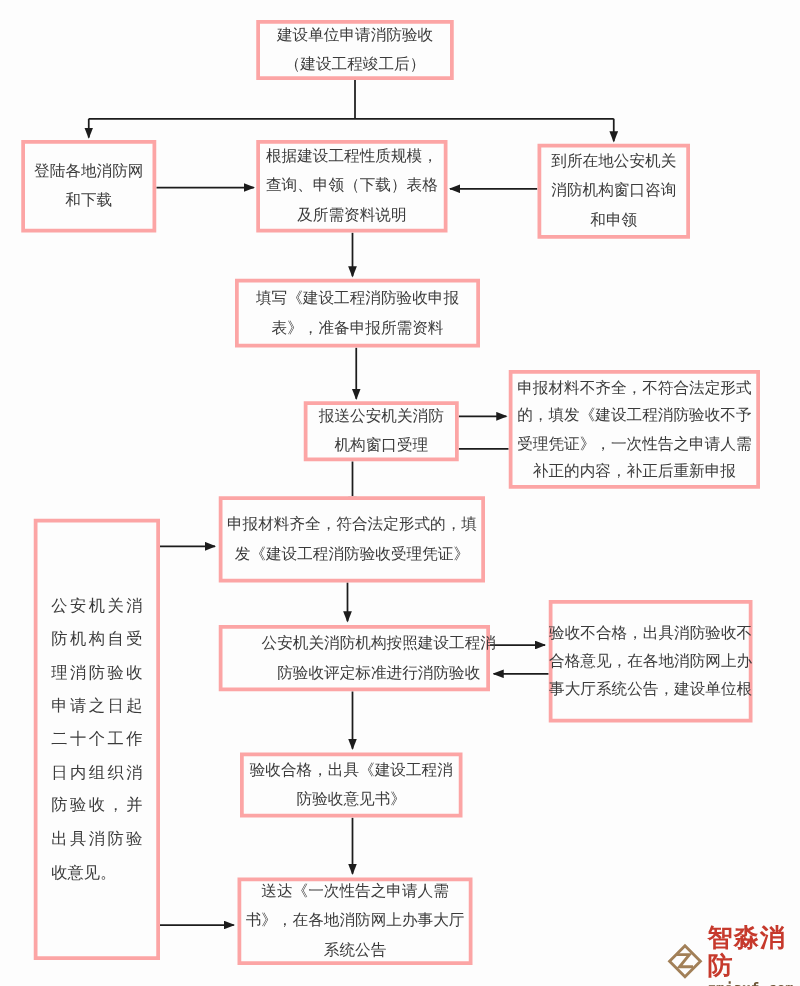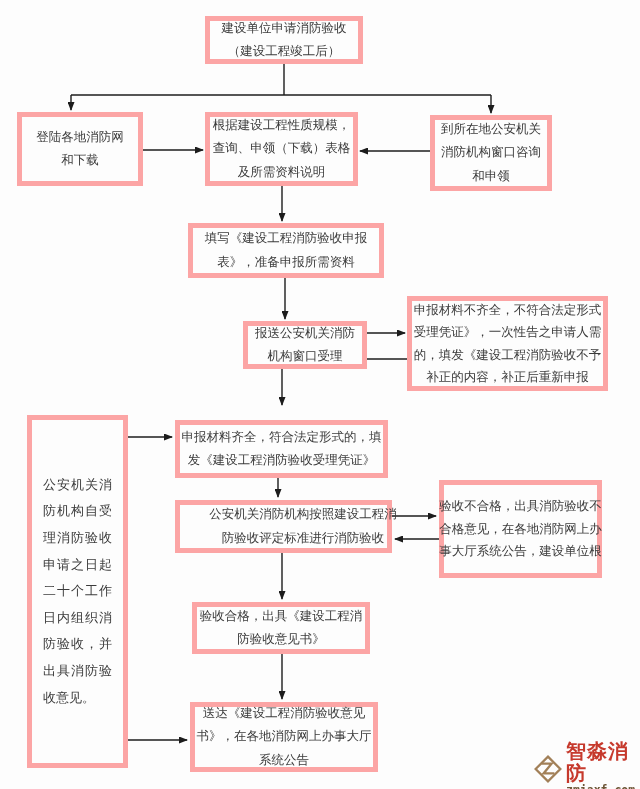--- a/index.html
+++ b/index.html
@@ -6,33 +6,33 @@
   html,body { margin:0; padding:0; background:#ffffff; }
   .canvas {
     position:relative; width:640px; height:789px; margin:0;
     background:#fdfdfd; overflow:hidden;
     font-family:"Liberation Sans","DejaVu Sans",sans-serif;
     color:#3b3b3b;
   }
   .edges { position:absolute; left:0; top:0; width:640px; height:789px; pointer-events:none; }
   .node {
     position:absolute; box-sizing:border-box;
-    border:5px solid #fca5a5; background:#fdfdfd;
+    border:3px solid #fca5a5; background:#fdfdfd;
     display:flex; flex-direction:column; justify-content:center; align-items:center;
     font-size:12.5px; line-height:1.85; text-align:center;
   }
   .ln { white-space:nowrap; }
   #n-apply      { left:205px; top:16px;  width:158px; height:48px; }
-  #n-online     { left:17px;  top:112px; width:126px; height:74px; }
+  #n-online     { left:17px;  top:112px; width:108px; height:74px; }
   #n-forms      { left:205px; top:112px; width:153px; height:74px; }
   #n-counter    { left:430px; top:115px; width:122px; height:76px; }
   #n-fill       { left:188px; top:223px; width:196px; height:55px; }
   #n-submit     { left:218px; top:321px; width:124px; height:48px;margin-left:25px; }
   #n-incomplete { left:407px; top:296px; width:201px; height:95px; line-height:1.8; }
-  #n-accepted   { left:175px; top:420px; width:213px; height:58px; }
+  #n-accepted   { left:175px; top:397px; width:213px; height:69px; }
   #n-timeline   { left:27px;  top:415px; width:101px; height:353px; padding:0 11px; }
   #n-assess     { left:175px; top:500px; width:217px; height:53px;padding-left:39px; }
   #n-fail       { left:439px; top:480px; width:163px; height:98px; line-height:1.8; }
   #n-pass       { left:192px; top:602px; width:178px; height:52px; }
   #n-deliver    { left:190px; top:702px; width:188px; height:70px; }
   .just {
     text-align:justify; text-align-last:left;
     line-height:2.05; font-size:13px; width:100%;
   }
   .watermark {
@@ -104,22 +104,22 @@
     <div class="ln">表》，准备申报所需资料</div>
   </div>
 
   <div class="node" id="n-submit">
     <div class="ln">报送公安机关消防</div>
     <div class="ln">机构窗口受理</div>
   </div>
 
   <div class="node" id="n-incomplete">
     <div class="ln">申报材料不齐全，不符合法定形式</div>
+    <div class="ln">的，填发《建设工程消防验收不予</div>
     <div class="ln">受理凭证》，一次性告之申请人需</div>
-    <div class="ln">的，填发《建设工程消防验收不予</div>
     <div class="ln">补正的内容，补正后重新申报</div>
   </div>
 
   <div class="node" id="n-accepted">
     <div class="ln">申报材料齐全，符合法定形式的，填</div>
     <div class="ln">发《建设工程消防验收受理凭证》</div>
   </div>
 
   <div class="node" id="n-timeline">
     <div class="just">公安机关消防机构自受理消防验收申请之日起二十个工作日内组织消防验收，并出具消防验收意见。</div>
@@ -135,21 +135,21 @@
     <div class="ln">合格意见，在各地消防网上办</div>
     <div class="ln">事大厅系统公告，建设单位根</div>
   </div>
 
   <div class="node" id="n-pass">
     <div class="ln">验收合格，出具《建设工程消</div>
     <div class="ln">防验收意见书》</div>
   </div>
 
   <div class="node" id="n-deliver">
-    <div class="ln">送达《建设工程消防验收意见</div>
+    <div class="ln">送达《一次性告之申请人需</div>
     <div class="ln">书》，在各地消防网上办事大厅</div>
     <div class="ln">系统公告</div>
   </div>
 
   <div class="watermark">
     <svg width="34" height="34" viewBox="0 0 34 34">
       <g fill="none" stroke="#a28058" stroke-width="2.6" stroke-linecap="square">
         <path d="M17 3 L31 17 L17 31 L3 17 Z"></path>
         <path d="M11 11 L21 11 L12 22 L23 22"></path>
       </g>

